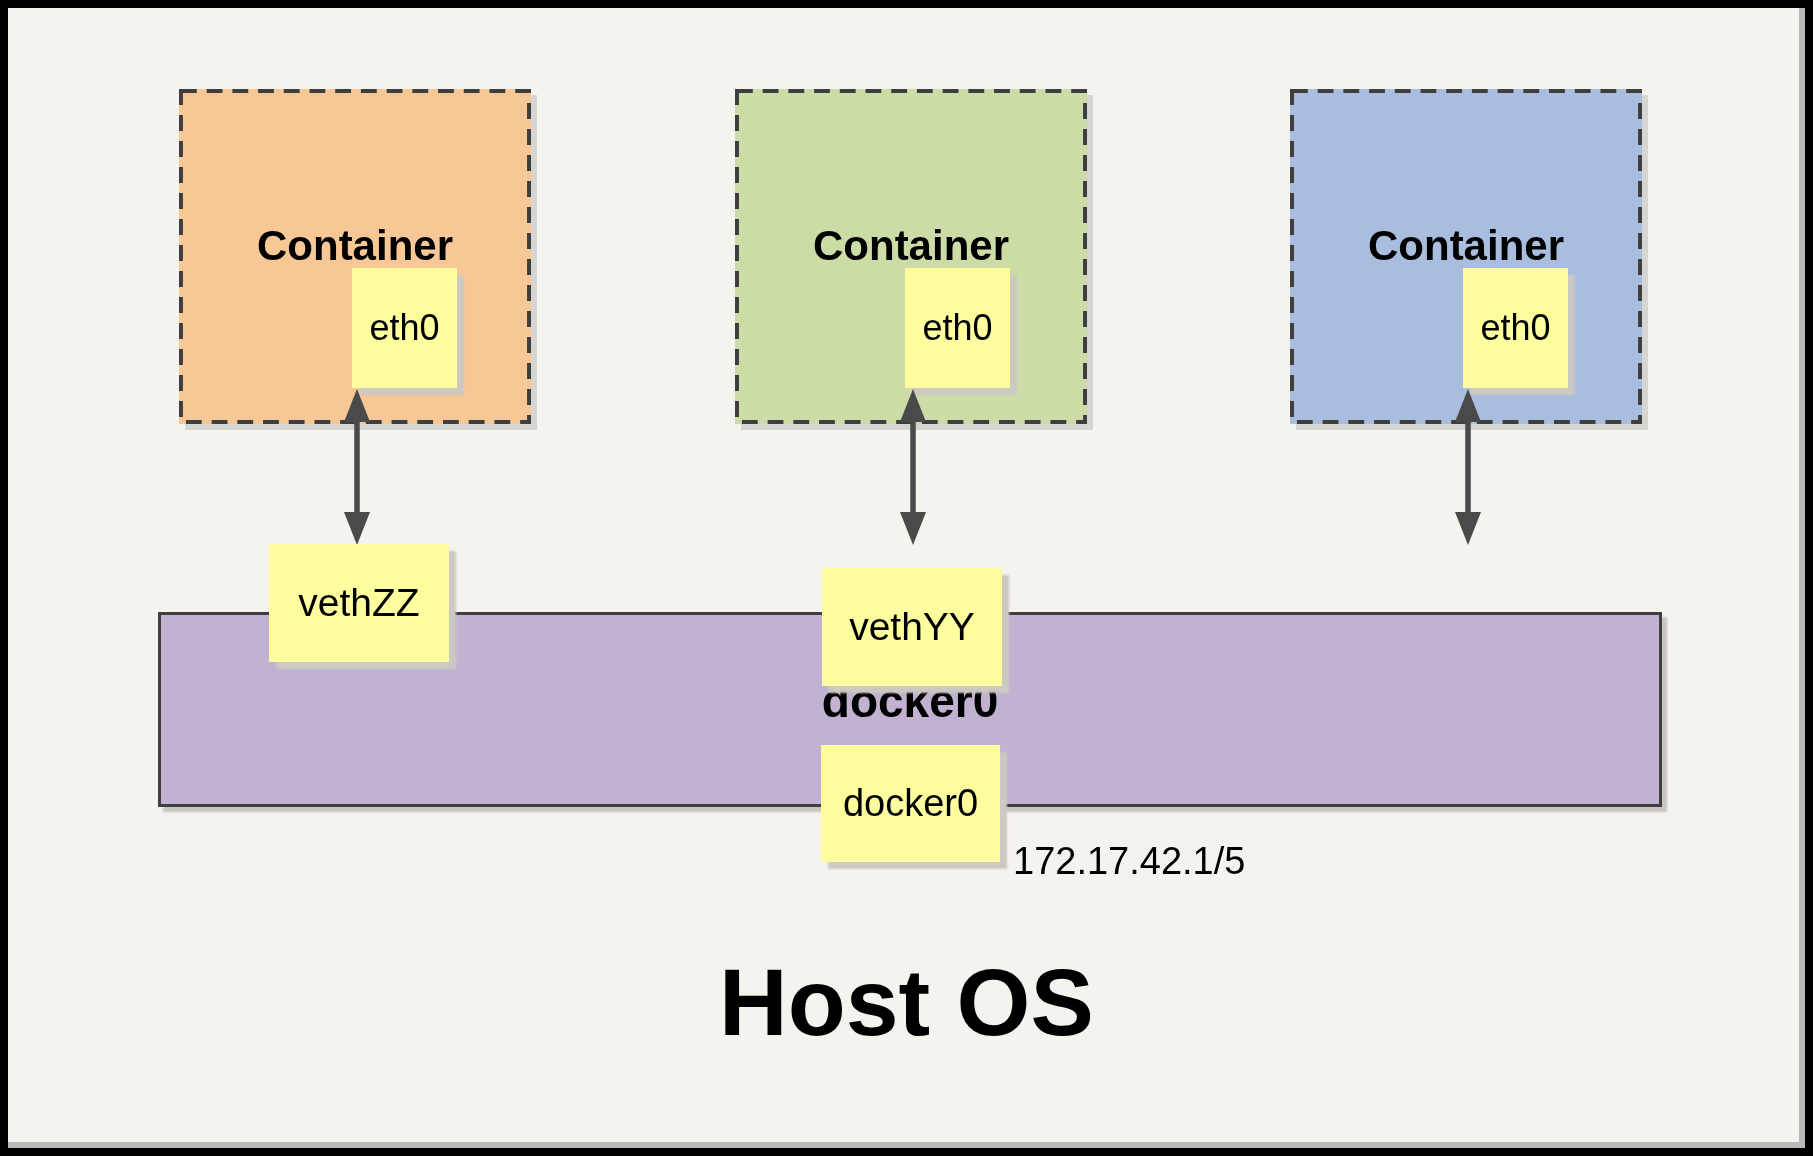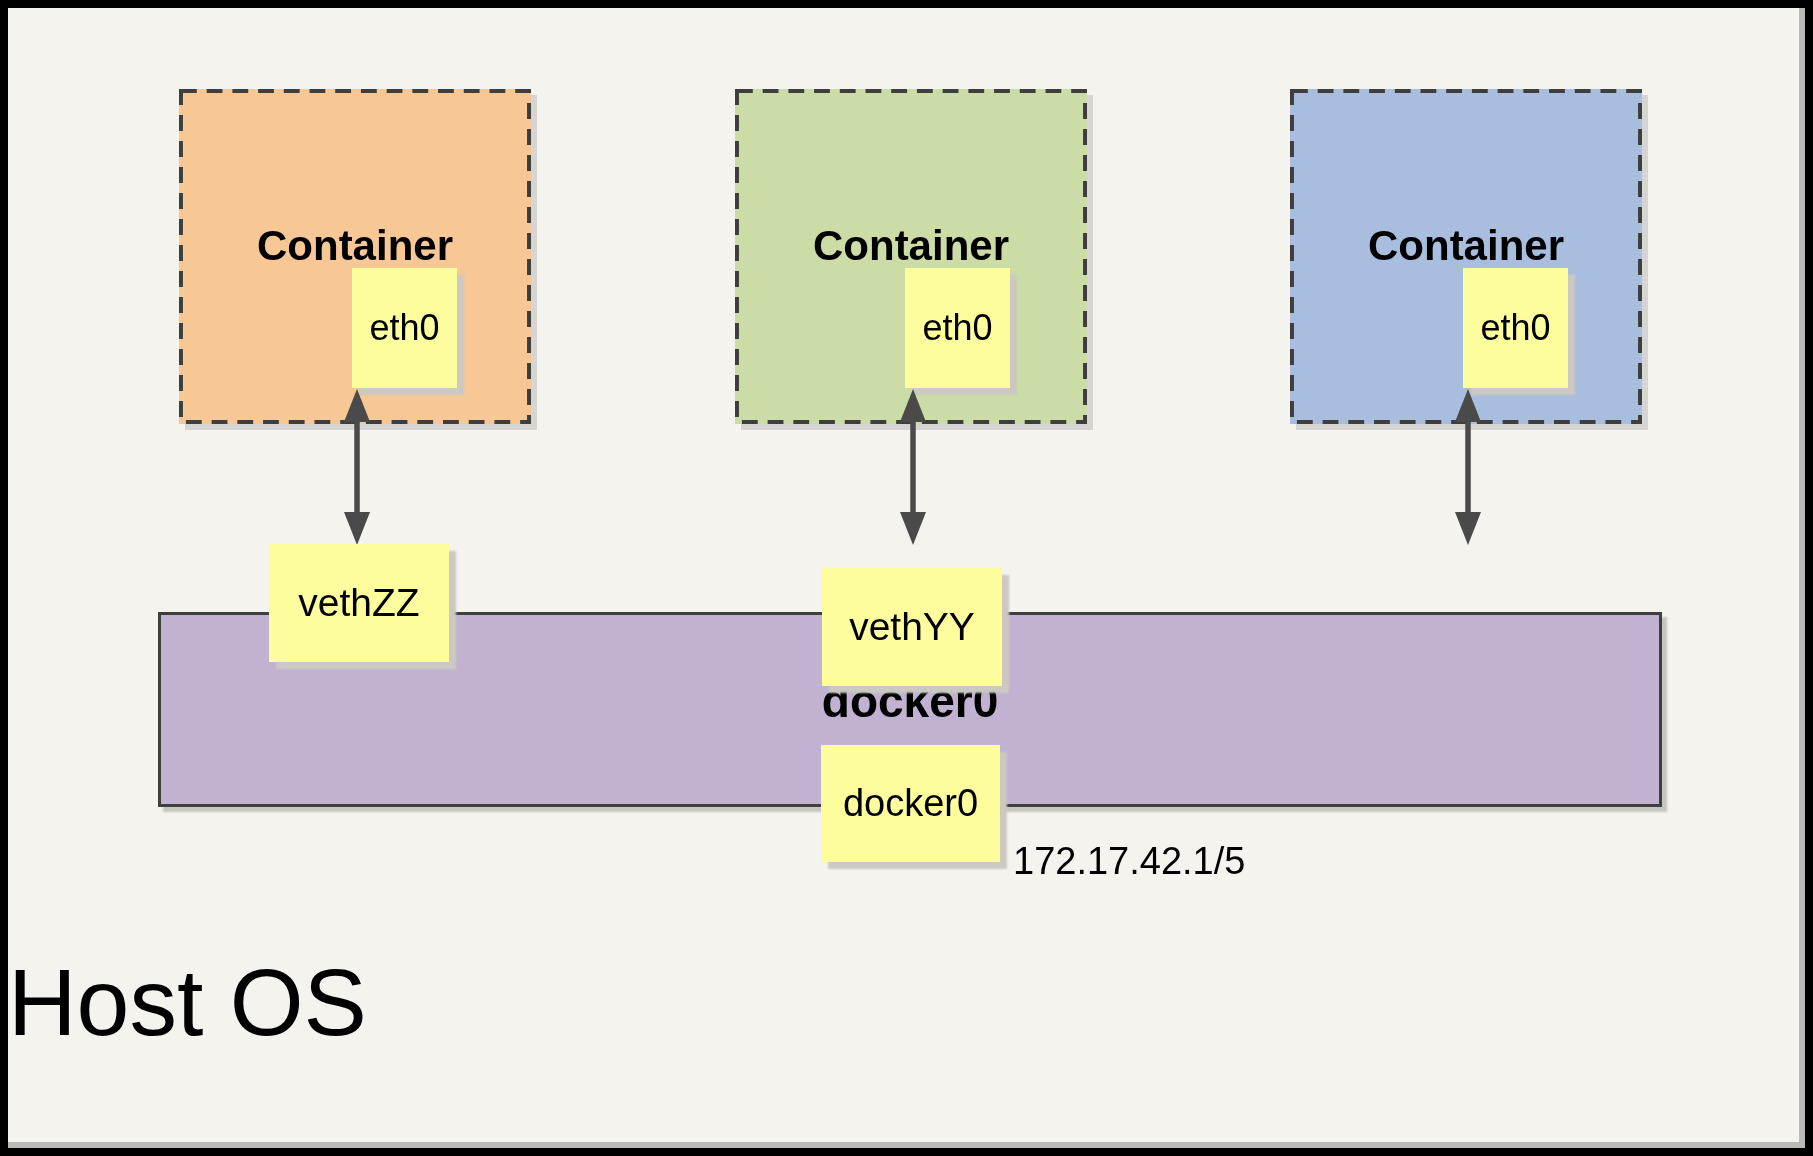--- a/index.html
+++ b/index.html
@@ -122,24 +122,26 @@
     top: 833px;
     font-size: 38px;
     line-height: 1.1;
     color: #000;
     z-index: 5;
   }
   .host-label {
     position: absolute;
     left: 0; top: 947px;
     width: 100%;
+    text-align: center;
     font-size: 95px;
     line-height: 1;
     color: #000;
     z-index: 1;
+    font-weight: bold;
   }
 </style>
 </head>
 <body>
 
 <div class="canvas">
 
   <div class="container-box" id="container-1" style="background: rgb(247, 199, 149);">
     <svg class="dash" viewBox="0 0 356 335" preserveAspectRatio="none">
       <rect x="2" y="2" width="352" height="331" fill="none" stroke="#3E3E3E" stroke-width="4" stroke-dasharray="16 10"></rect>

